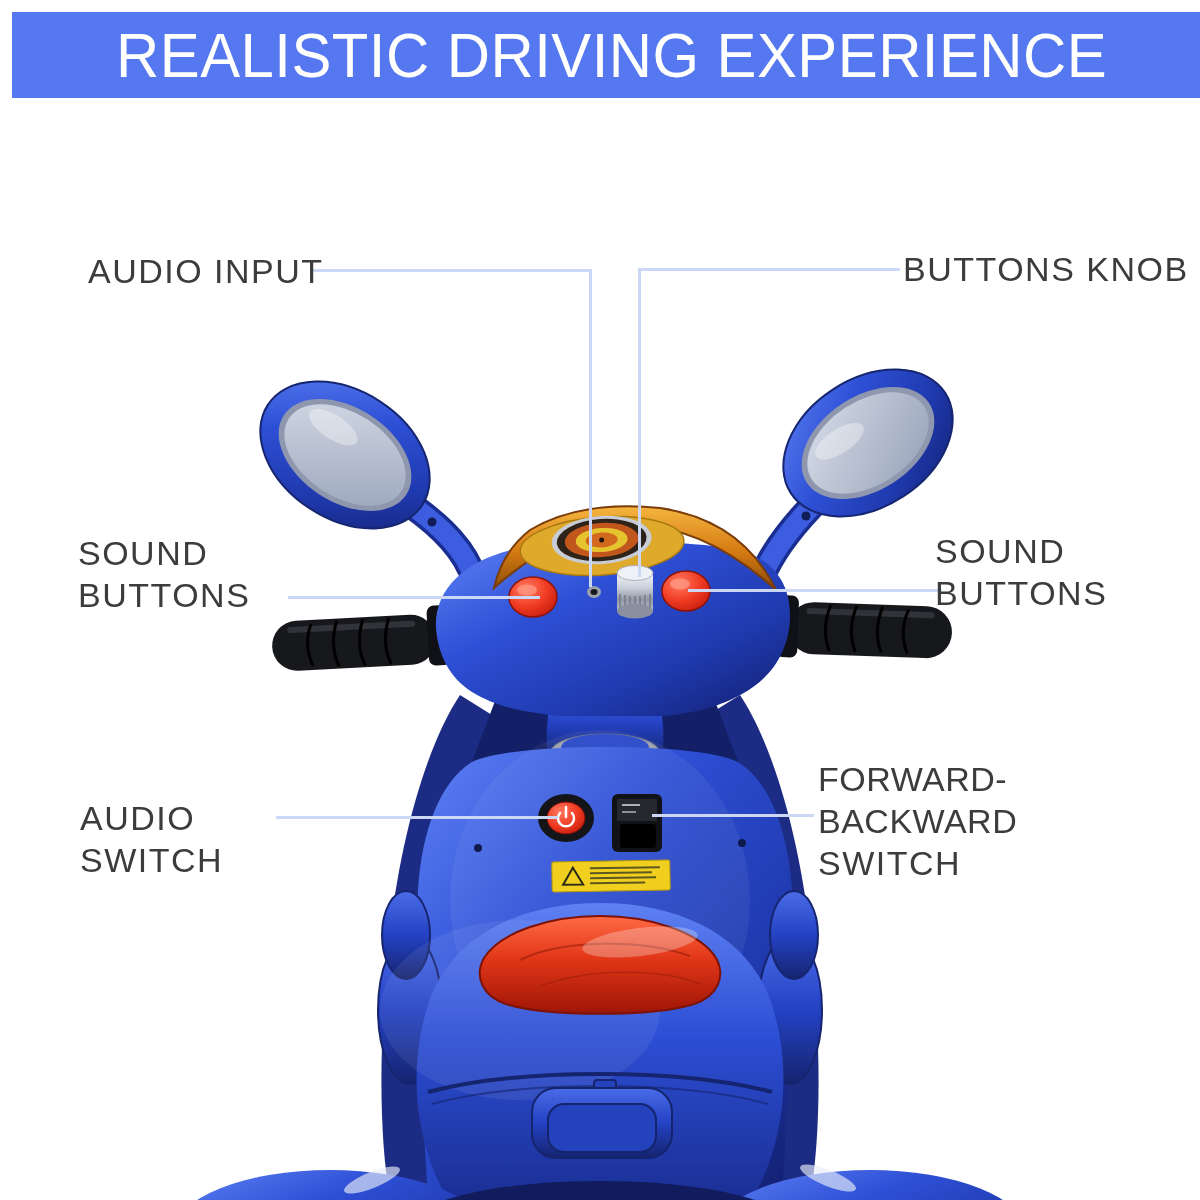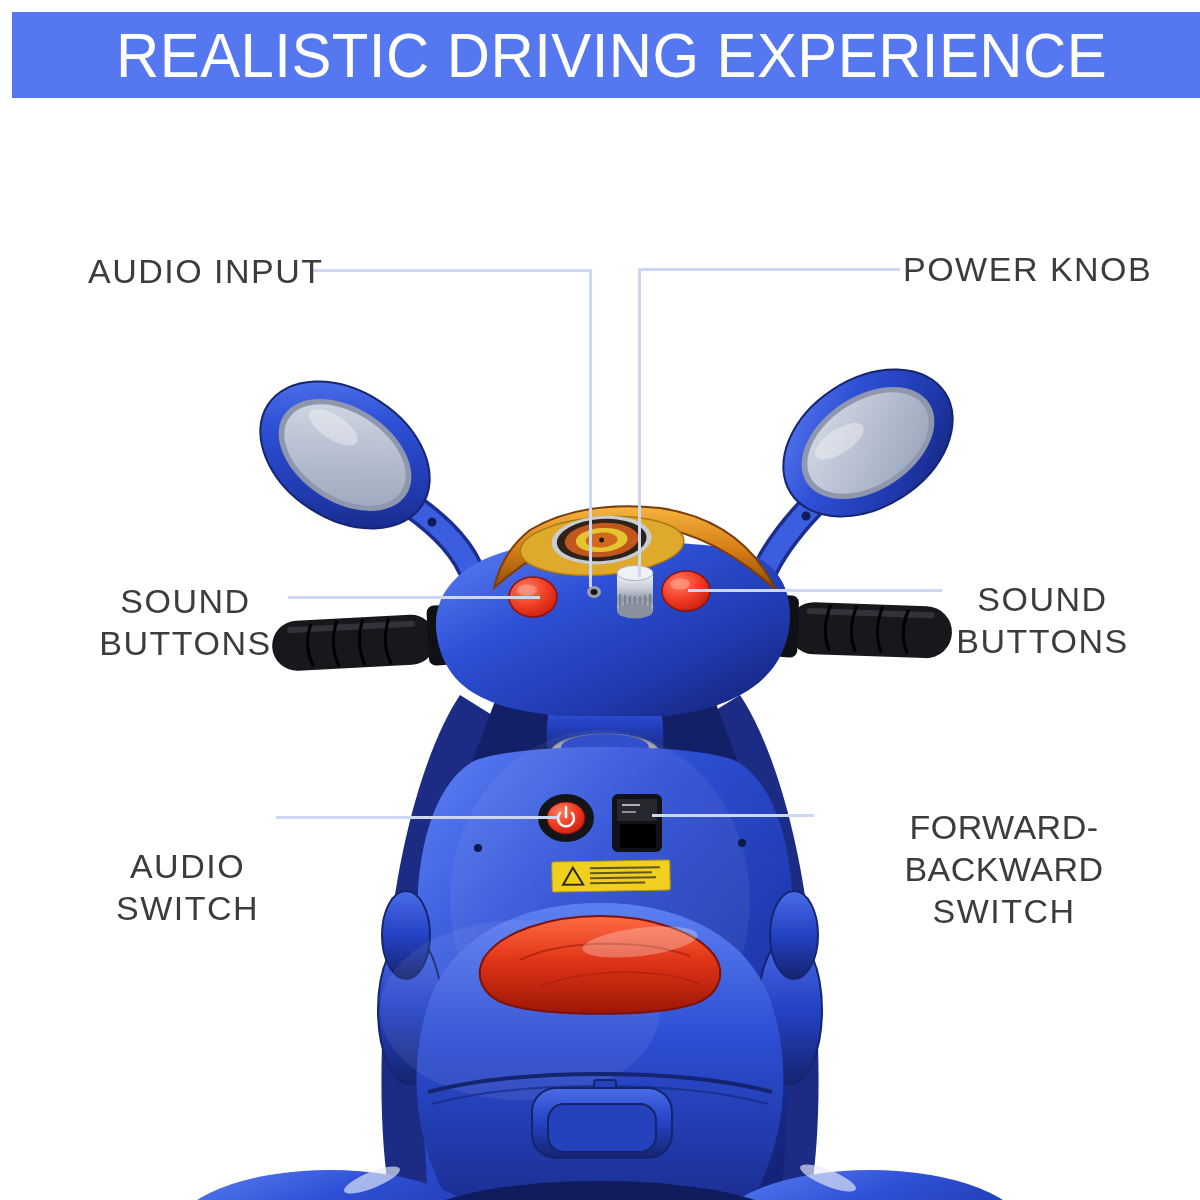--- a/index.html
+++ b/index.html
@@ -4,21 +4,21 @@
 <style>
   html,body{margin:0;padding:0;background:#fff;}
   .page{position:relative;width:1200px;height:1200px;background:#fff;overflow:hidden;
         font-family:"Liberation Sans",sans-serif;}
   .banner{position:absolute;left:12px;top:12px;width:1200px;height:86px;
           background:var(--banner_bg,#5578f0);display:flex;align-items:center;justify-content:center;z-index:6;}
   .banner-title{color:var(--banner_text,#fff);font-size:63px;font-weight:400;letter-spacing:0.5px;
           transform:scaleX(0.95);white-space:nowrap;}
   .callout{position:absolute;color:var(--label_text,#3c3c3e);font-size:34px;letter-spacing:1.5px;
           line-height:42px;z-index:7;white-space:nowrap;}
-  .callout.center{text-align:center;white-space:normal;margin-top:48px;}
+  .callout.center{text-align:left;white-space:normal;}
   .callout .ln{display:block;}
   .callout .wide{letter-spacing:0.5px;}
   .lh{position:absolute;height:3px;background:var(--leader_line,#ccd6f5);z-index:5;}
   .lv{position:absolute;width:3px;background:var(--leader_line,#ccd6f5);z-index:5;}
   .art{position:absolute;left:0;top:0;z-index:1;}
 </style>
 </head>
 <body>
 
 <div class="page">
@@ -230,21 +230,21 @@
   <div class="lv" style="left:638px;top:268px;height:309px;"></div>
   <div class="lh" style="left:288px;top:596px;width:252px;"></div>
   <div class="lh" style="left:688px;top:589px;width:254px;"></div>
   <div class="lh" style="left:276px;top:816px;width:282px;"></div>
   <div class="lh" style="left:652px;top:814px;width:162px;"></div>
 
   <div class="callout" style="left:88px;top:250px;">
     <span class="ln">AUDIO INPUT</span>
   </div>
   <div class="callout" style="left:903px;top:248px;">
-    <span class="ln">POWER KNOB</span>
+    <span class="ln">BUTTONS KNOB</span>
   </div>
   <div class="callout center" style="left:78px;top:532px;width:215px;">
     <span class="ln">SOUND</span>
     <span class="ln">BUTTONS</span>
   </div>
   <div class="callout center" style="left:935px;top:530px;width:215px;">
     <span class="ln">SOUND</span>
     <span class="ln">BUTTONS</span>
   </div>
   <div class="callout center" style="left:80px;top:797px;width:215px;">

